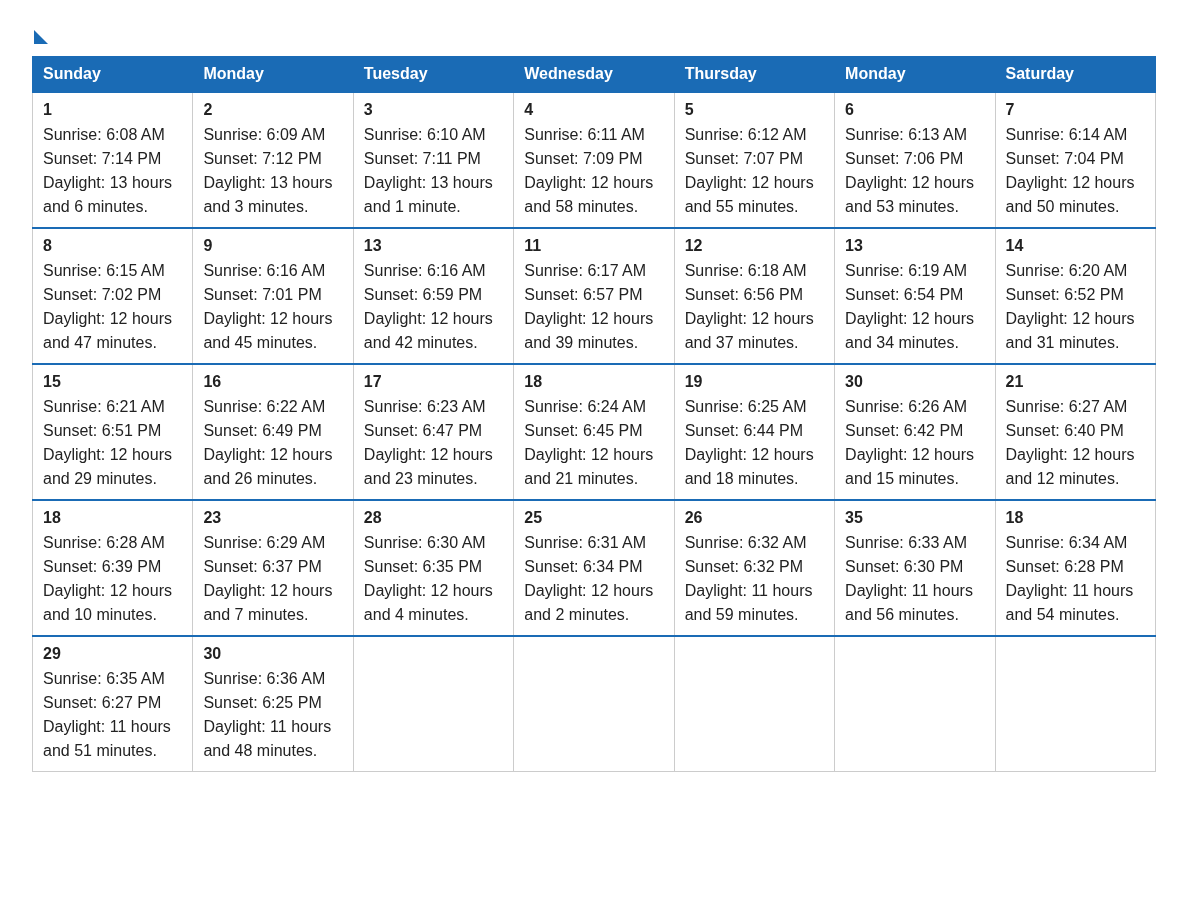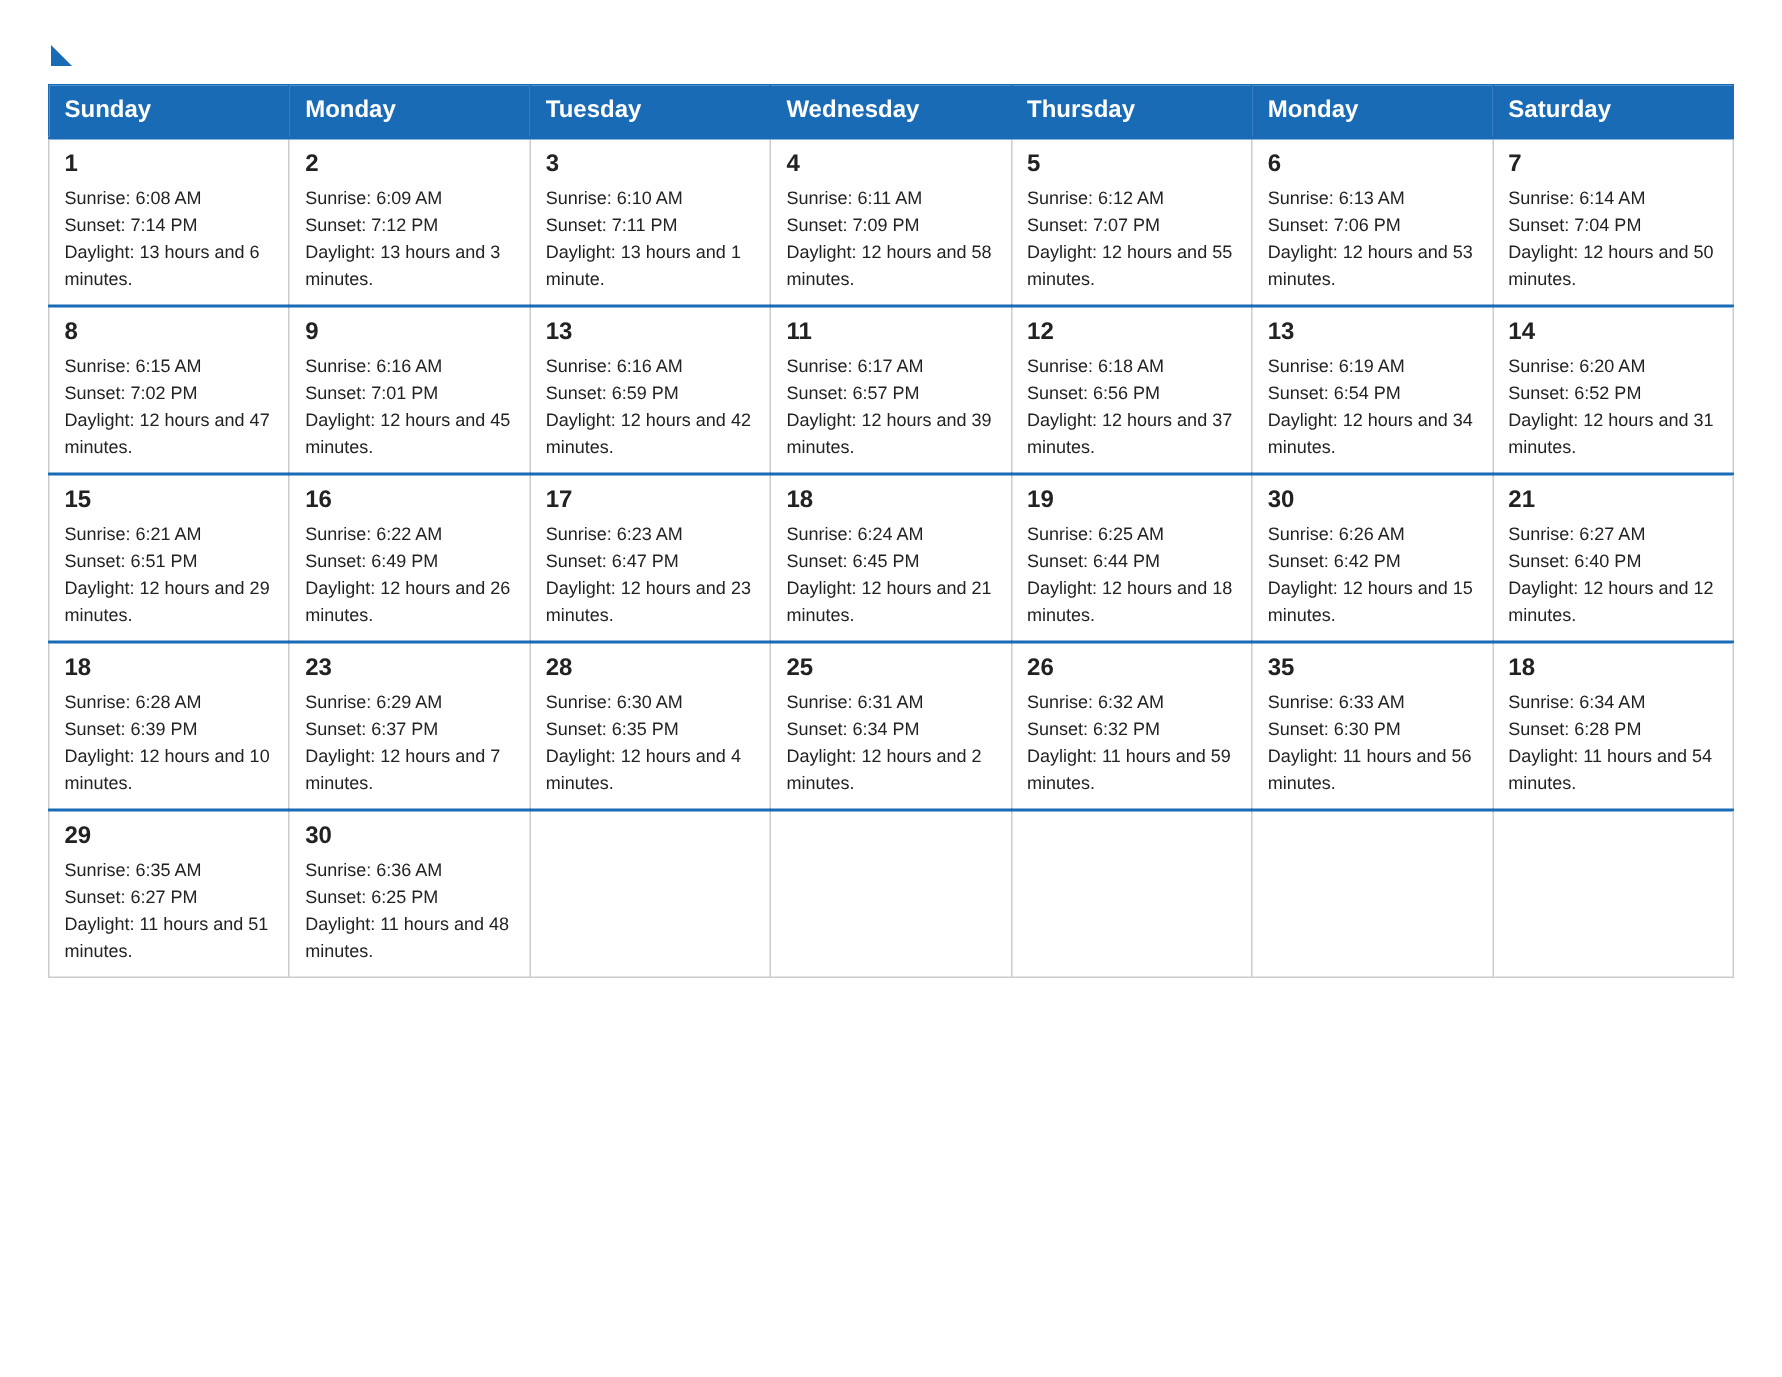--- a/index.html
+++ b/index.html
@@ -85,21 +85,21 @@
       min-width: 150px;
       min-height: 90px;
     }
     .calendar tbody tr td .day-num {
       font-size: 16px;
       font-weight: bold;
       display: block;
       margin-bottom: 4px;
     }
     .calendar tbody tr td .day-info {
-      font-size: 12px;
+      font-size: 16px;
       line-height: 1.5;
     }
     .calendar tbody tr td.empty {
       background: #fff;
     }
     .calendar tbody tr {
       border-top: 2px solid #1a6bb5;
     }
     .calendar tbody tr td:first-child {
       border-left: 1px solid #ccc;

